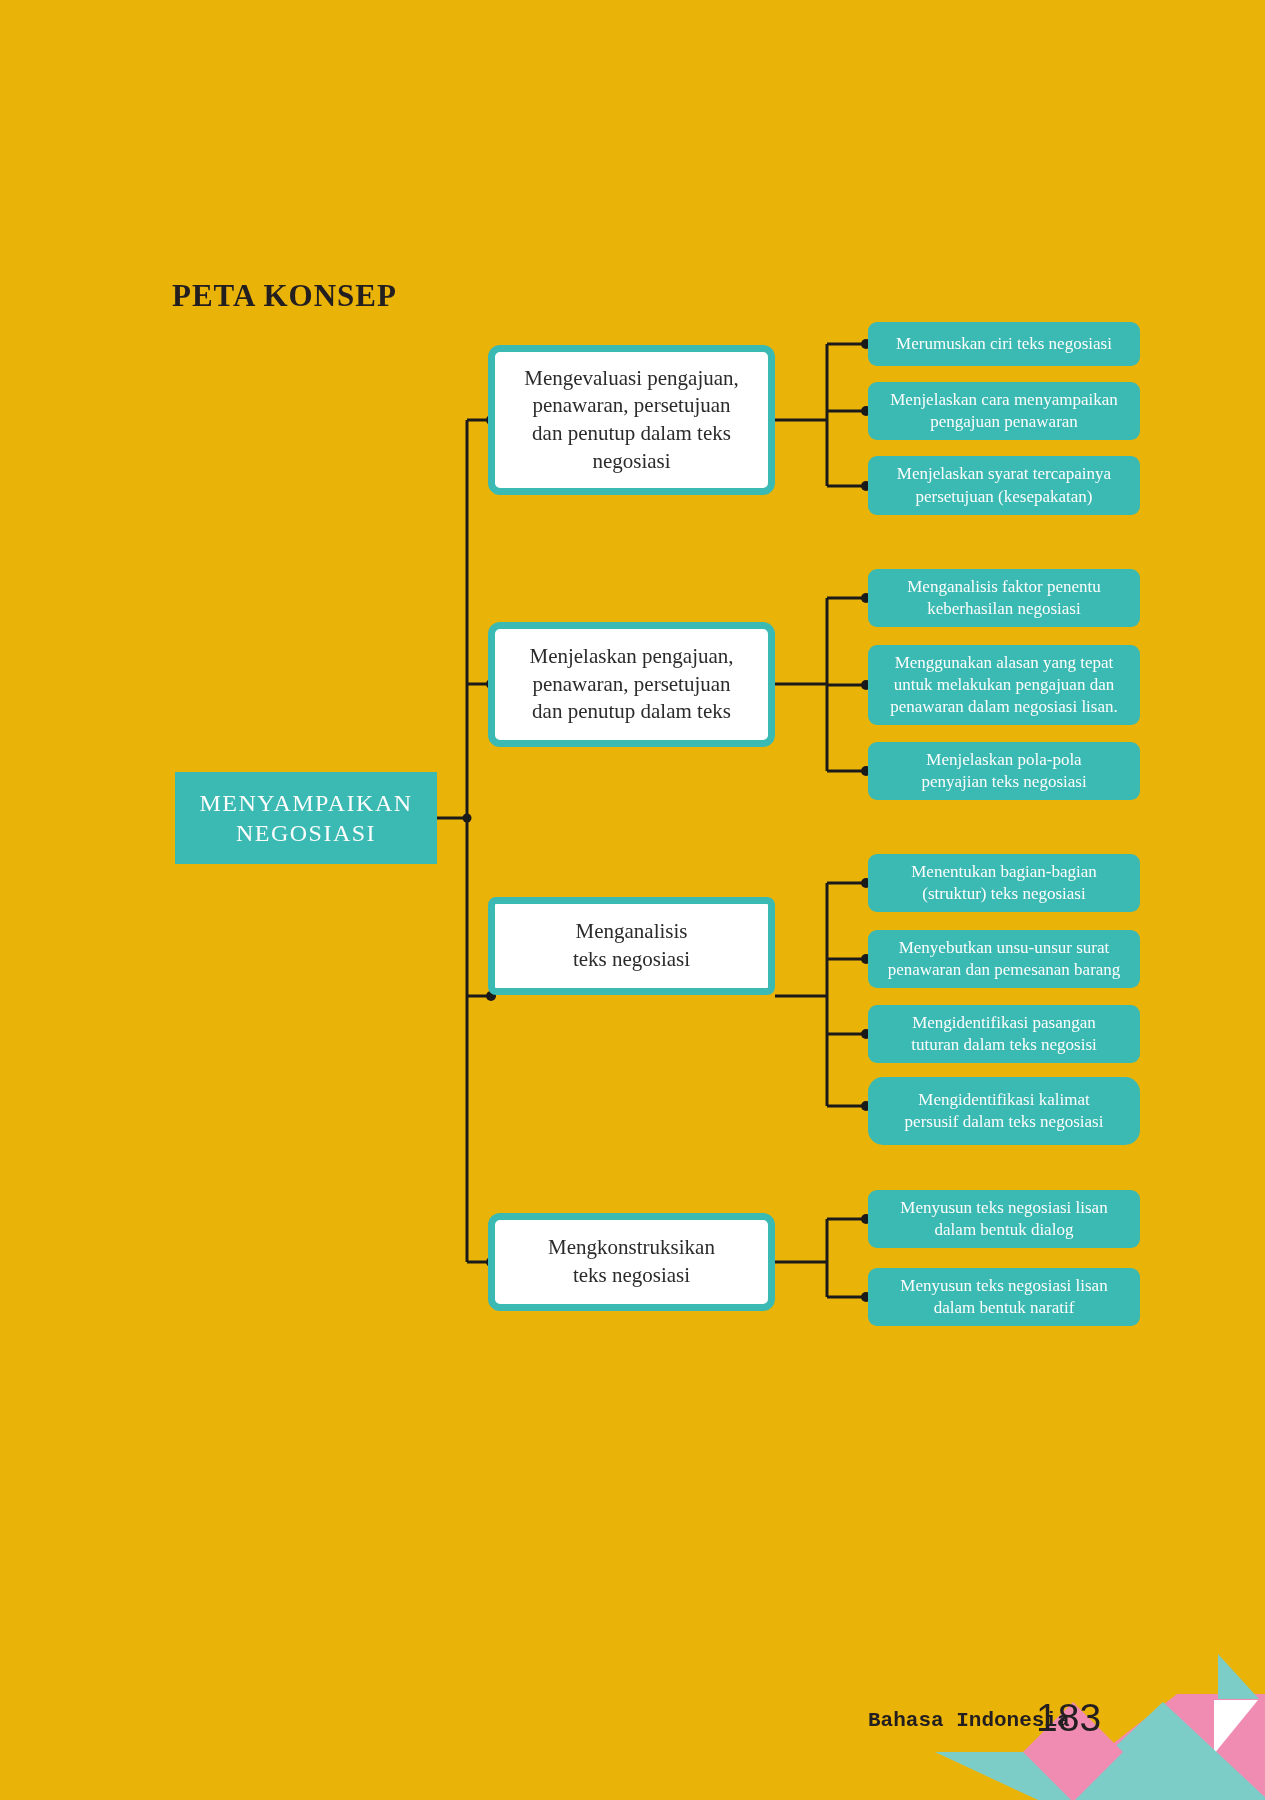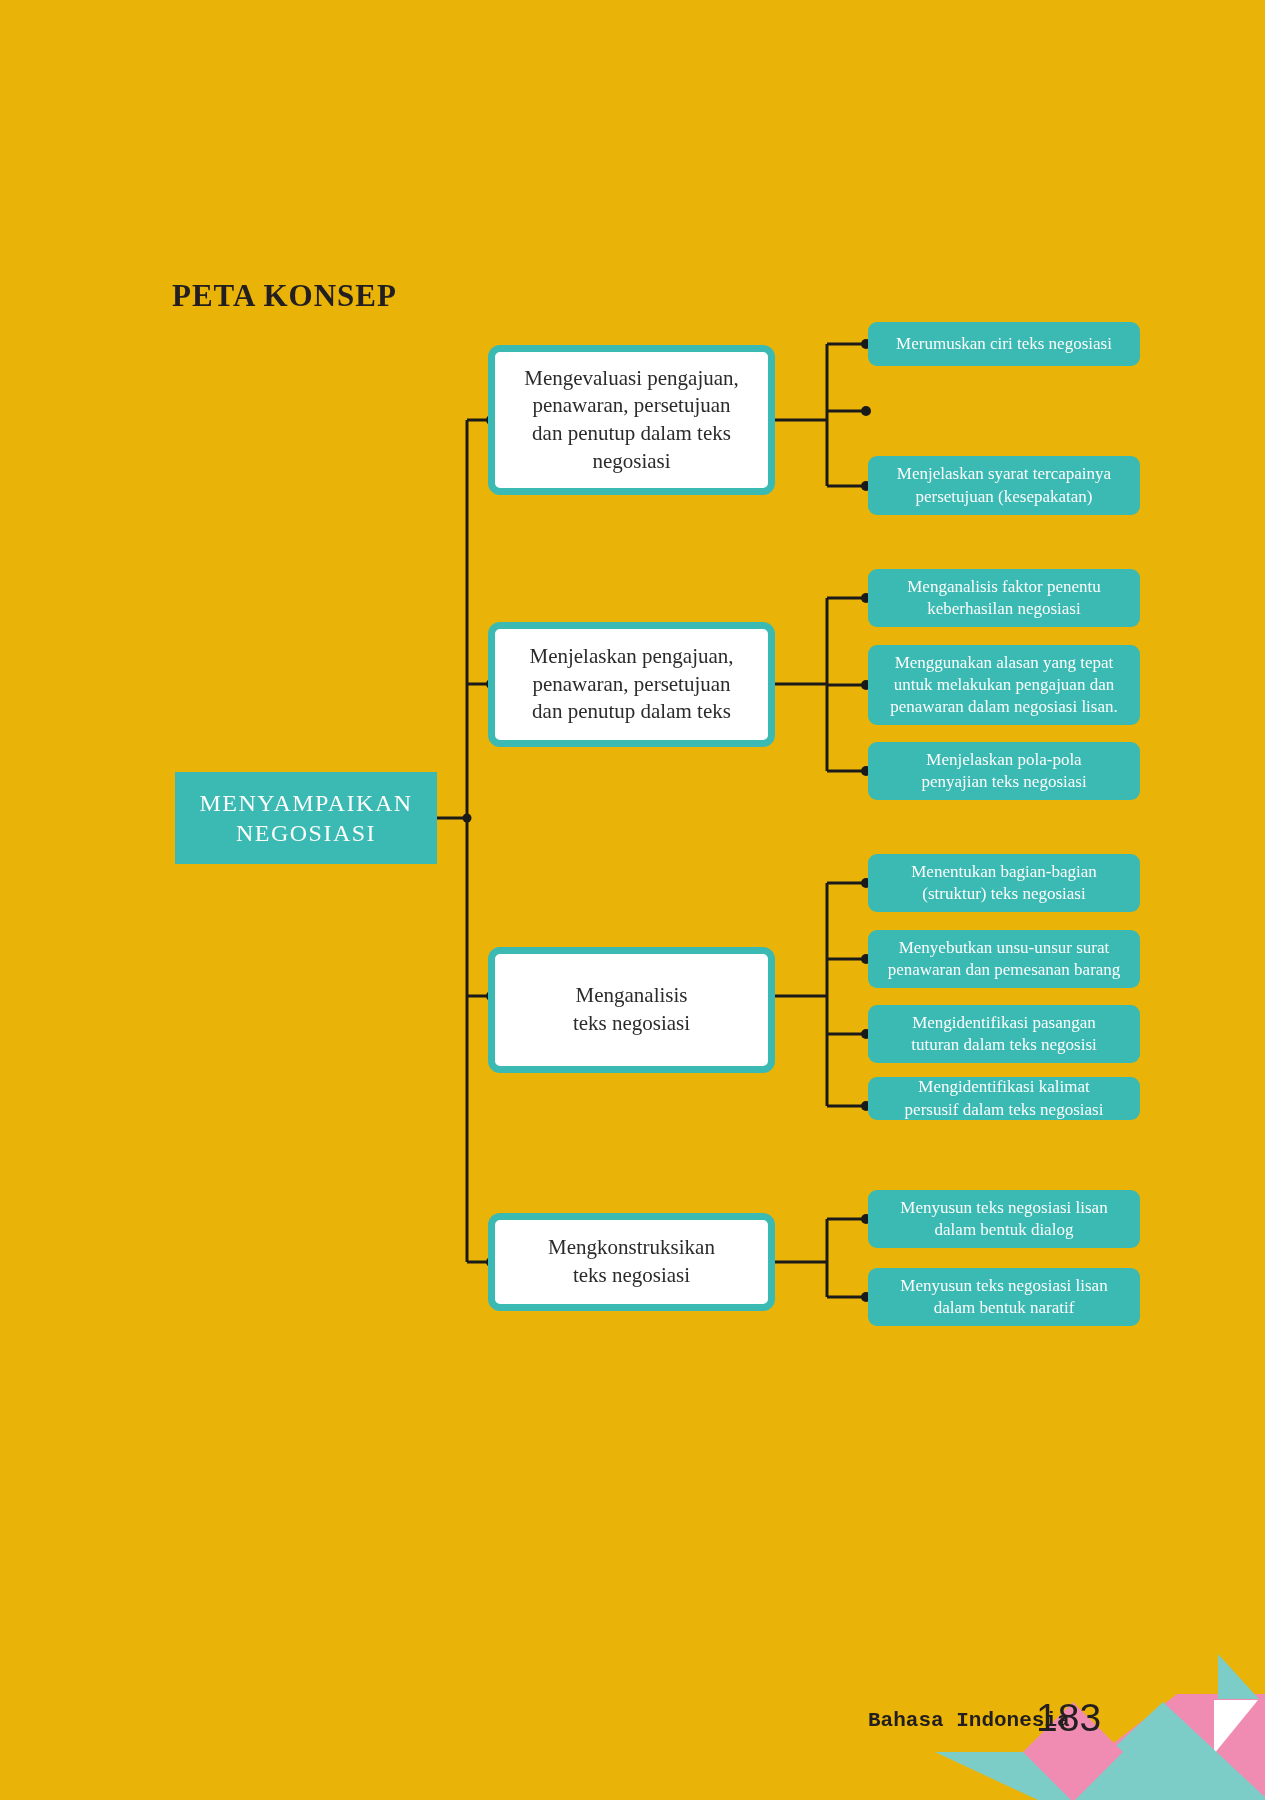--- a/index.html
+++ b/index.html
@@ -123,44 +123,46 @@
   <div class="root-node">MENYAMPAIKAN
 NEGOSIASI</div>
 
   <div class="branch-node" style="top:345px;height:150px;">Mengevaluasi pengajuan,
 penawaran, persetujuan
 dan penutup dalam teks
 negosiasi</div>
   <div class="branch-node" style="top:622px;height:125px;">Menjelaskan pengajuan,
 penawaran, persetujuan
 dan penutup dalam teks</div>
-  <div class="branch-node" style="top:947px;height:126px;">Menganalisis
+  <div class="branch-node" style="top:897px;height:98px;border-radius:8px;">Menganalisis
 teks negosiasi</div>
   <div class="branch-node" style="top:1213px;height:98px;">Mengkonstruksikan
 teks negosiasi</div>
 
   <div class="leaf-node" style="top:322px;height:44px;">Merumuskan ciri  teks negosiasi</div>
+  <div class="leaf-node" style="top:382px;height:58px;">Menjelaskan cara menyampaikan
+pengajuan penawaran</div>
   <div class="leaf-node" style="top:456px;height:59px;">Menjelaskan syarat tercapainya
 persetujuan (kesepakatan)</div>
 
   <div class="leaf-node" style="top:569px;height:58px;">Menganalisis faktor penentu
 keberhasilan negosiasi</div>
   <div class="leaf-node" style="top:645px;height:80px;">Menggunakan alasan yang tepat
 untuk melakukan pengajuan dan
 penawaran dalam negosiasi lisan.</div>
   <div class="leaf-node" style="top:742px;height:58px;">Menjelaskan pola-pola
 penyajian teks negosiasi</div>
 
   <div class="leaf-node" style="top:854px;height:58px;">Menentukan bagian-bagian
 (struktur) teks negosiasi</div>
   <div class="leaf-node" style="top:930px;height:58px;">Menyebutkan unsu-unsur surat
 penawaran dan pemesanan barang</div>
   <div class="leaf-node" style="top:1005px;height:58px;">Mengidentifikasi pasangan
 tuturan dalam teks negosisi</div>
-  <div class="leaf-node" style="top:1077px;height:43px;">Mengidentifikasi kalimat
+  <div class="leaf-node" style="top:1077px;height:68px;border-radius:15px;">Mengidentifikasi kalimat
 persusif dalam teks negosiasi</div>
 
   <div class="leaf-node" style="top:1190px;height:58px;">Menyusun teks negosiasi lisan
 dalam bentuk dialog</div>
   <div class="leaf-node" style="top:1268px;height:58px;">Menyusun teks negosiasi lisan
 dalam bentuk naratif</div>
 
   <div class="footer-book-title">Bahasa Indonesia</div>
   <div class="footer-page-number">183</div>
 

